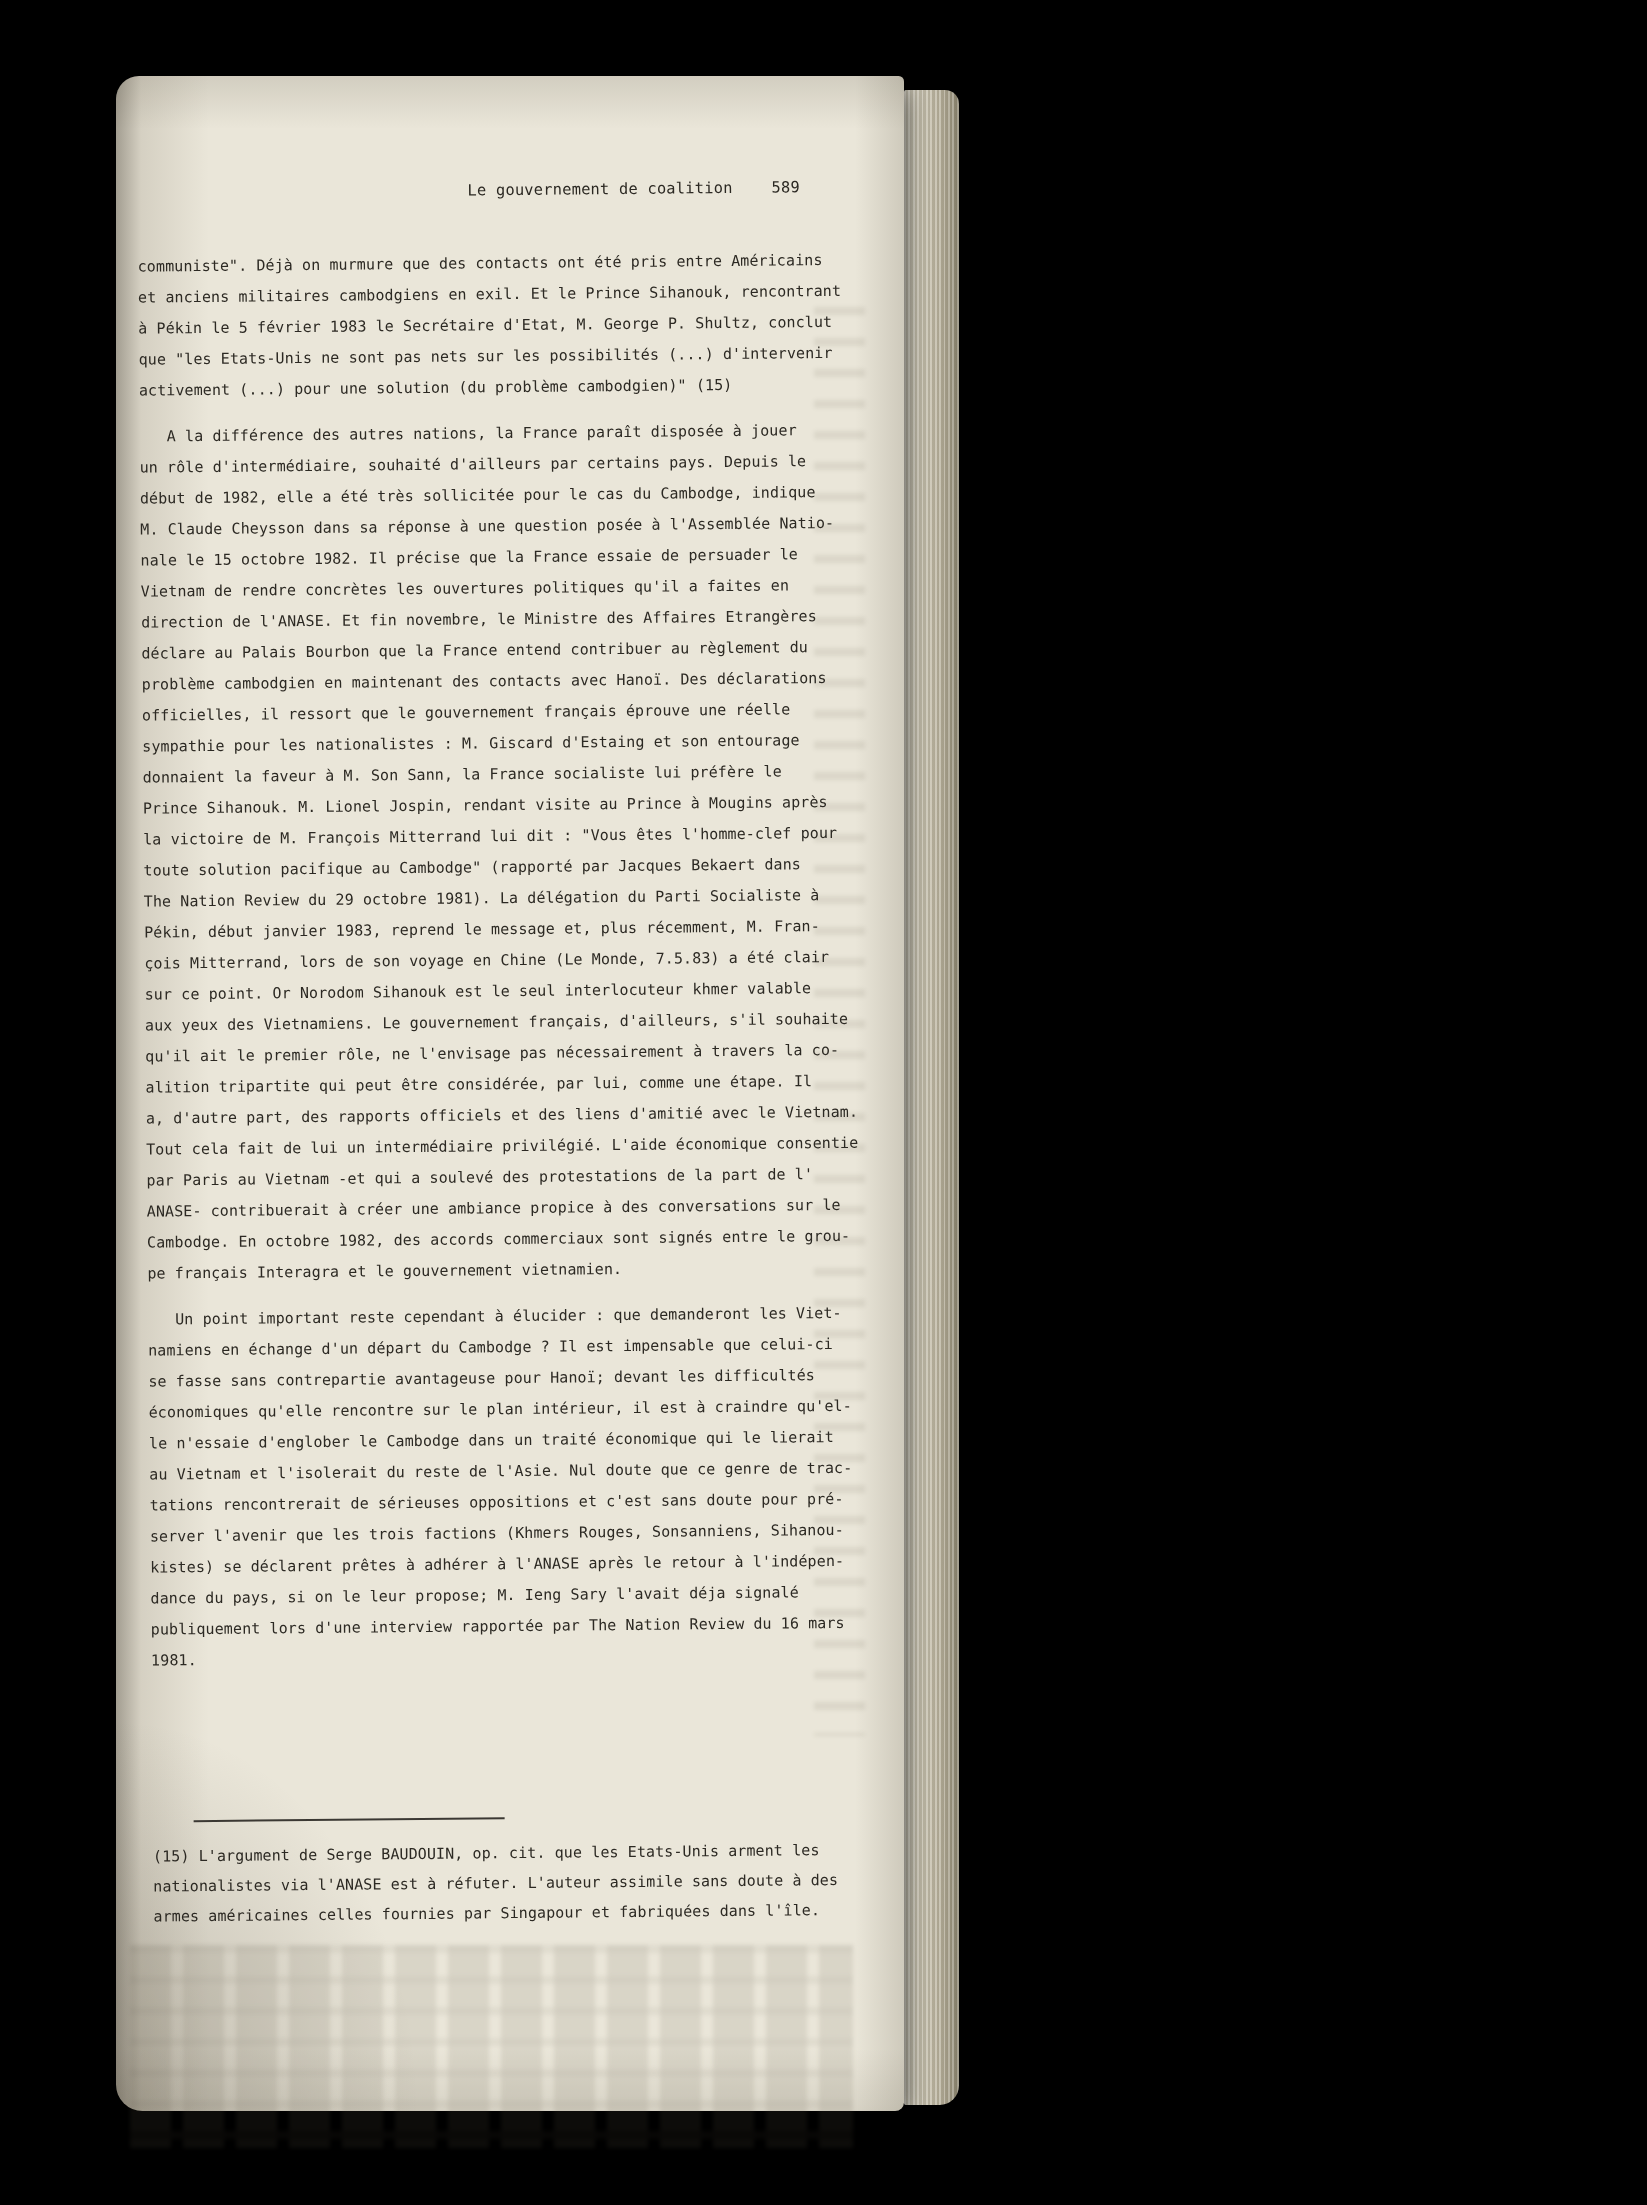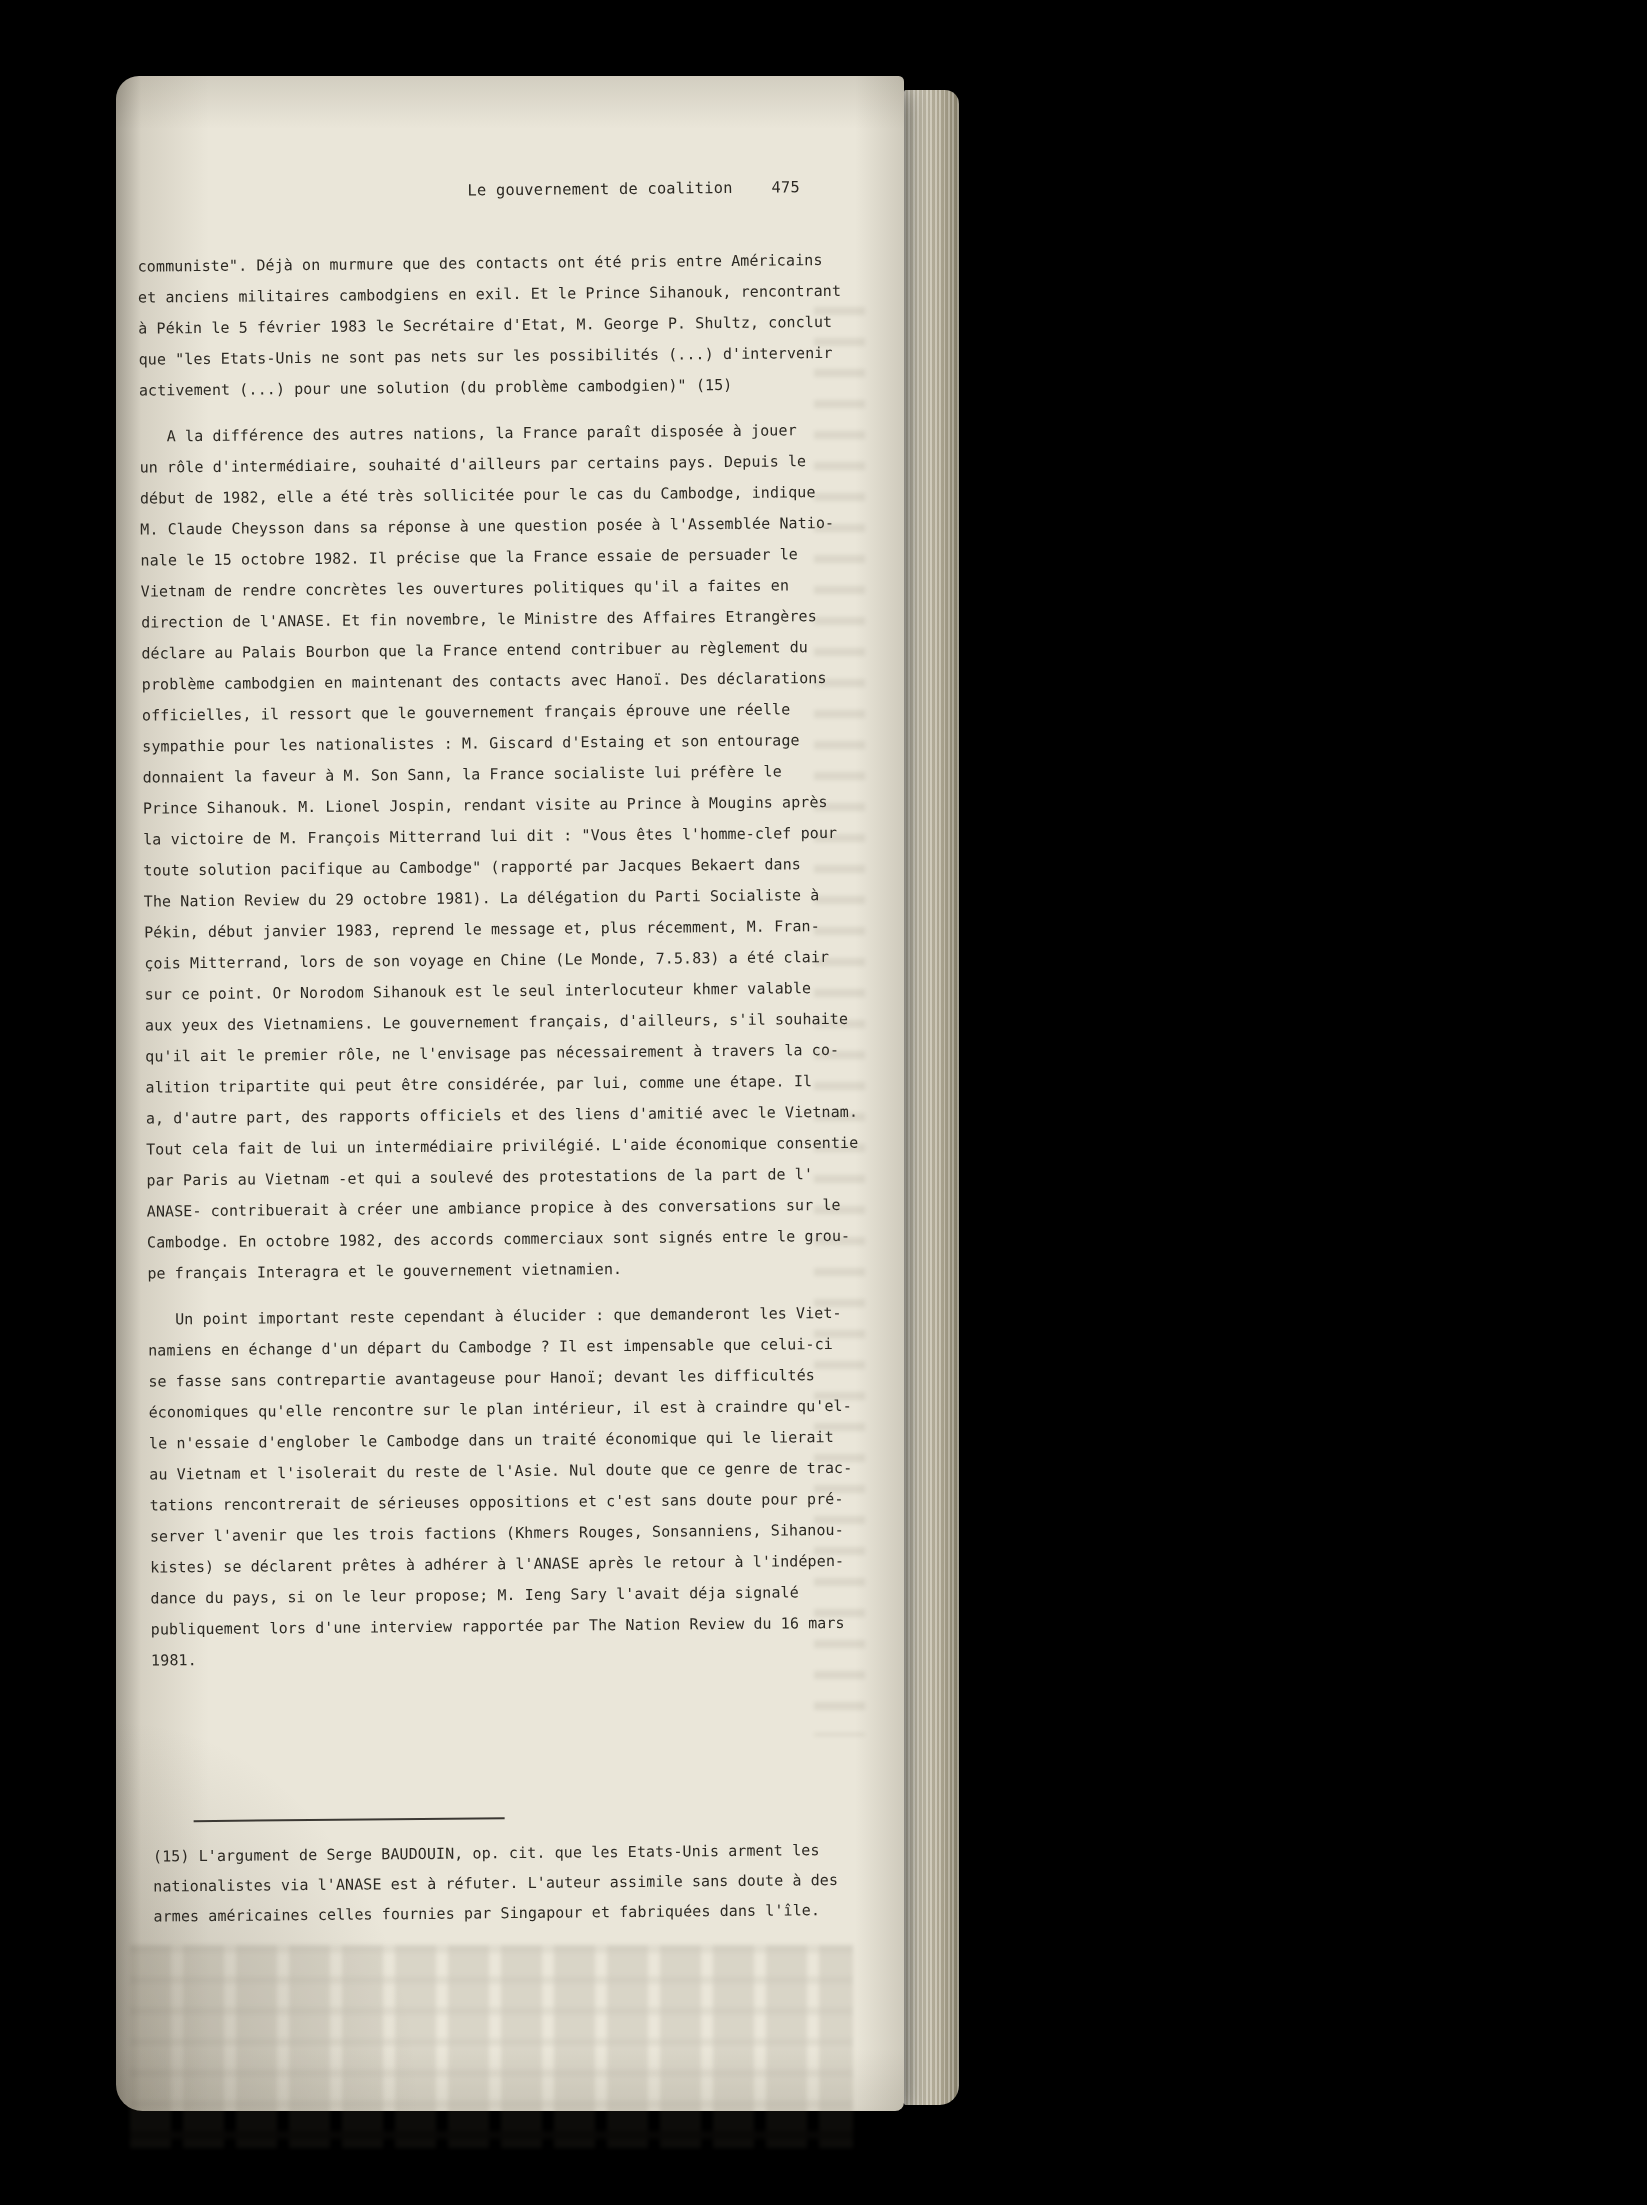--- a/index.html
+++ b/index.html
@@ -142,21 +142,21 @@
 
   <div class="page">
 
     <div class="bleed-right"></div>
     <div class="bleed-bottom"></div>
 
     <div class="content">
 
       <div class="running-header">
         <span>Le gouvernement de coalition</span>
-        <span>475</span>
+        <span>589</span>
       </div>
 
       <div class="page-body">
         <div class="paragraph">
             <div class="tline">communiste". Déjà on murmure que des contacts ont été pris entre Américains</div>
             <div class="tline">et anciens militaires cambodgiens en exil. Et le Prince Sihanouk, rencontrant</div>
             <div class="tline">à Pékin le 5 février 1983 le Secrétaire d'Etat, M. George P. Shultz, conclut</div>
             <div class="tline">que "les Etats-Unis ne sont pas nets sur les possibilités (...) d'intervenir</div>
             <div class="tline">activement (...) pour une solution (du problème cambodgien)" (15)</div>
           </div>

